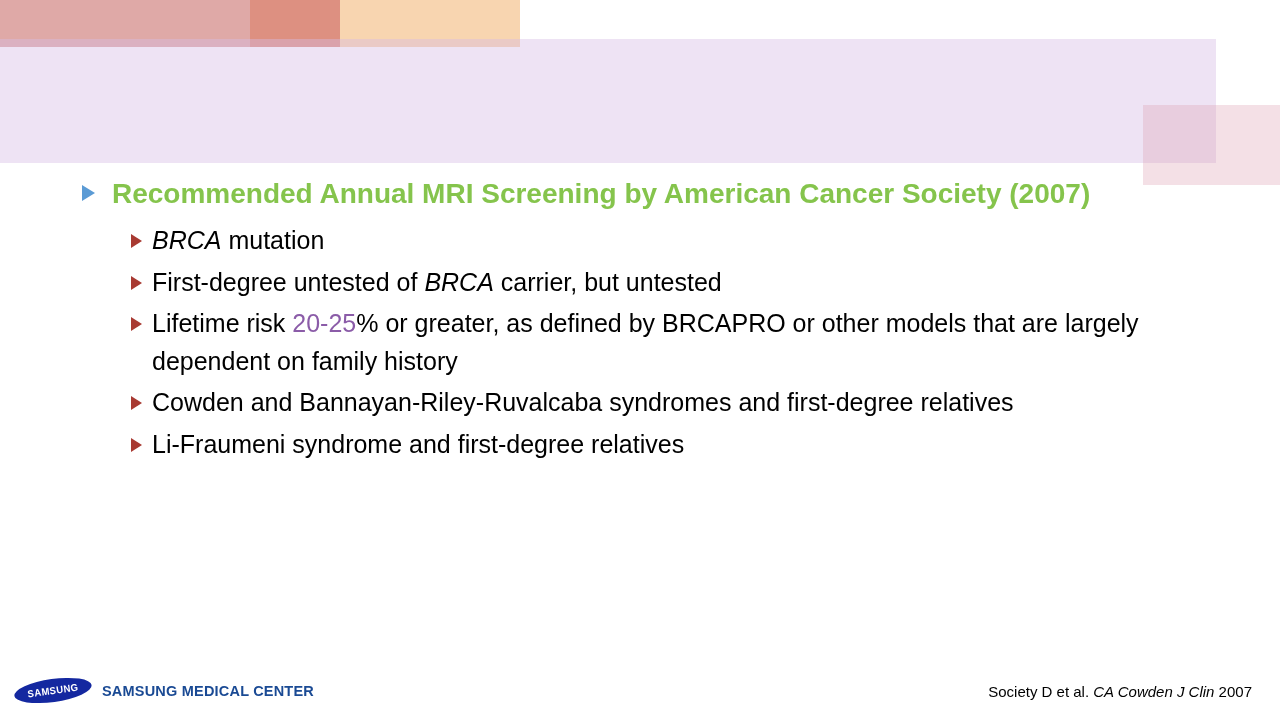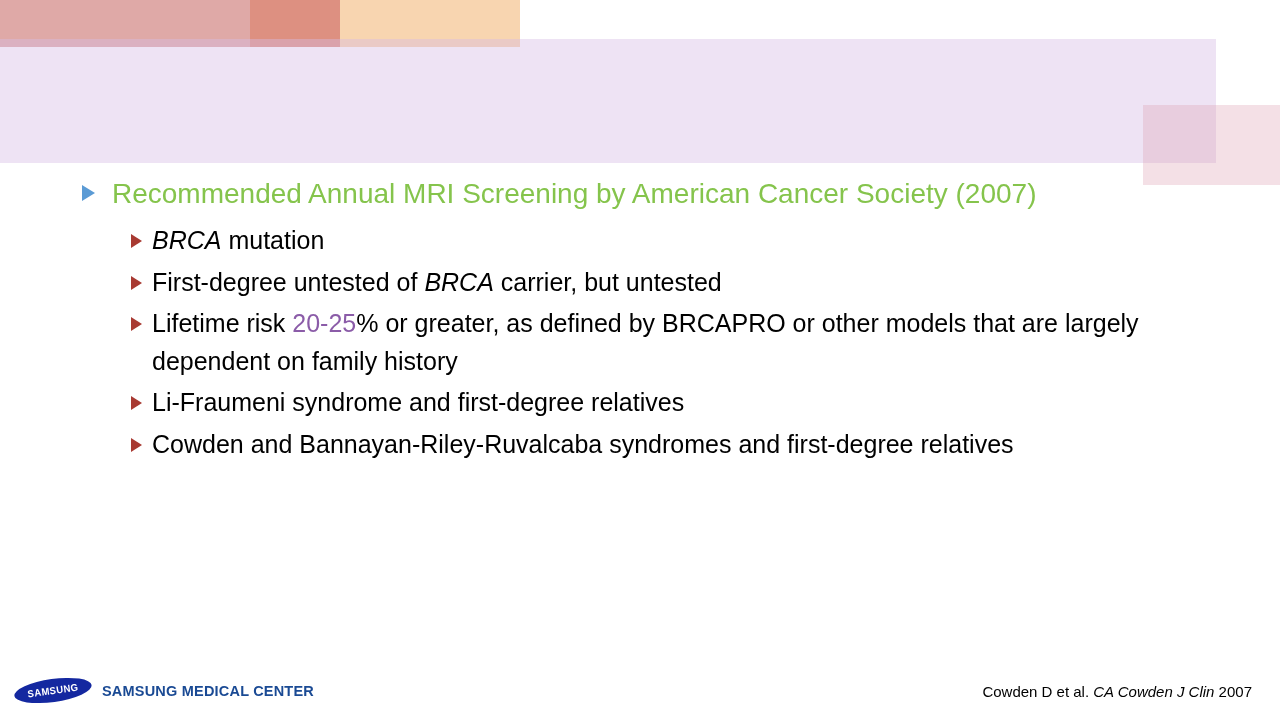--- a/index.html
+++ b/index.html
@@ -68,21 +68,21 @@
     top: 172px;
     width: 1280px;
   }
 
   .bullet-l1 {
     position: relative;
     padding-left: 112px;
     padding-right: 112px;
     margin: 0 0 6px 0;
     font-size: 28px;
-    font-weight: normal;
+    font-weight: bold;
     color: #85c44c;
     line-height: 1.58;
   }
   .bullet-l1 .tri {
     position: absolute;
     left: 82px;
     top: 13px;
     width: 0;
     height: 0;
     border-left: 13px solid #5b9bd5;
@@ -176,28 +176,28 @@
 
     <div class="bullet-l1">
       <span class="tri"></span>
       <span>Recommended Annual MRI Screening by American Cancer Society (2007)</span>
     </div>
 
     <ul class="sublist" id="sublist">
         <li class="bullet-l2"><span class="tri"></span><span><span class="ital">BRCA</span><span> mutation</span></span></li>
         <li class="bullet-l2"><span class="tri"></span><span><span>First-degree untested of </span><span class="ital">BRCA</span><span> carrier, but untested</span></span></li>
         <li class="bullet-l2"><span class="tri"></span><span><span>Lifetime risk </span><span class="hl-purple">20-25</span><span>% or greater, as defined by BRCAPRO or other models that are largely dependent on family history</span></span></li>
+        <li class="bullet-l2"><span class="tri"></span><span><span>Cowden and Bannayan-Riley-Ruvalcaba syndromes and first-degree relatives</span></span></li>
         <li class="bullet-l2"><span class="tri"></span><span><span>Li-Fraumeni syndrome and first-degree relatives</span></span></li>
-        <li class="bullet-l2"><span class="tri"></span><span><span>Cowden and Bannayan-Riley-Ruvalcaba syndromes and first-degree relatives</span></span></li>
       </ul>
 
   </div>
 
   <div class="footer-logo">
     <span class="samsung-oval">
       <span>SAMSUNG</span>
     </span>
     <span class="smc-text">SAMSUNG MEDICAL CENTER</span>
   </div>
 
-  <div class="citation" id="citation"><span>Cowden D et al. </span><span class="ital">CA Cowden J Clin</span><span> 2007</span></div>
+  <div class="citation" id="citation"><span>Society D et al. </span><span class="ital">CA Cowden J Clin</span><span> 2007</span></div>
 
 </div>
 
 </body></html>

